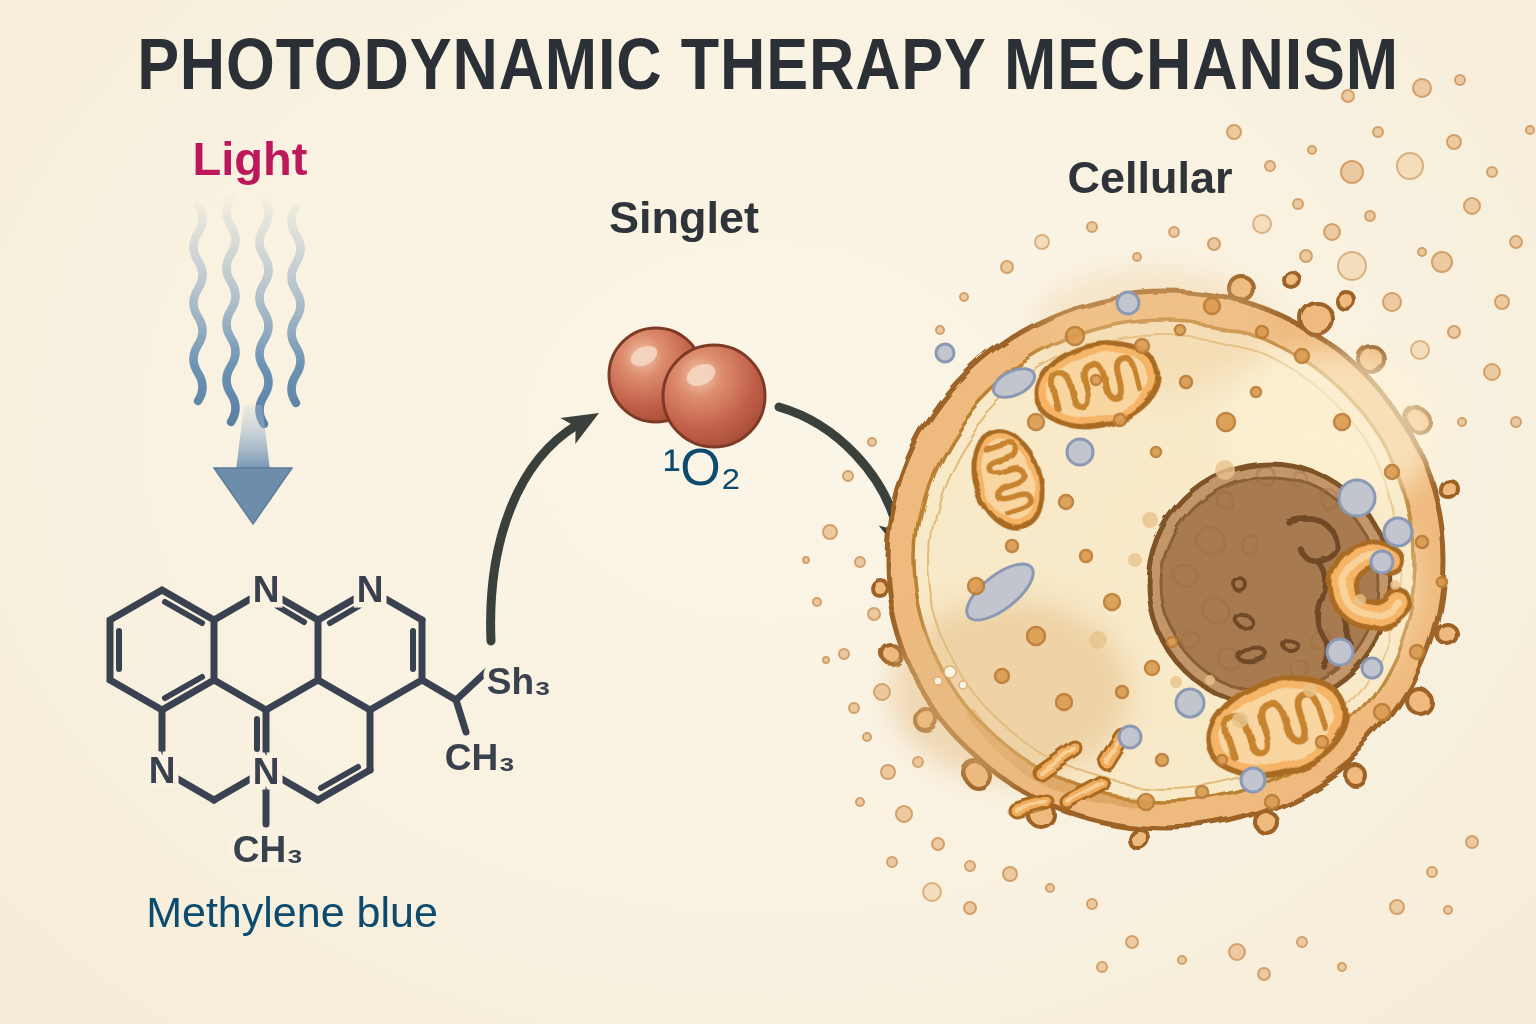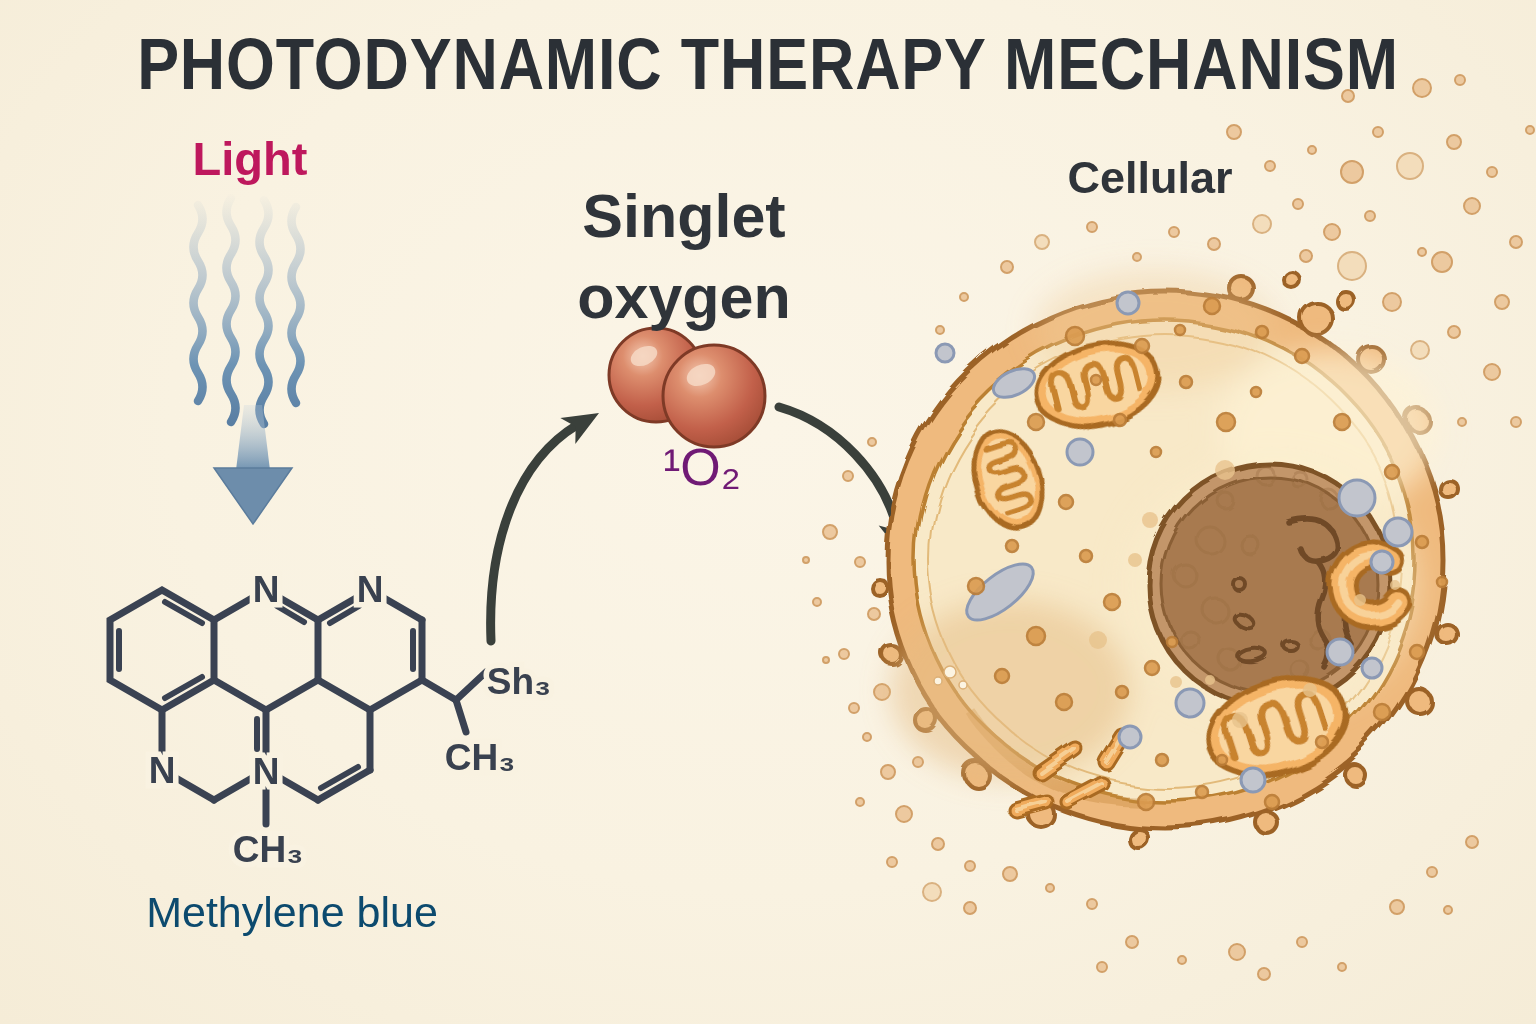--- a/index.html
+++ b/index.html
@@ -12,23 +12,23 @@
   .stage{position:absolute;inset:0;width:1536px;height:1024px;}
   svg.art{position:absolute;left:0;top:0;z-index:1;}
   .lbl{position:absolute;z-index:2;color:#2f343a;text-align:center;line-height:1.15;}
   .title{
     left:50%;top:22px;transform:translateX(-50%) scaleX(.86);
     transform-origin:50% 0;
     font-size:73px;font-weight:700;letter-spacing:1px;color:#2b3036;
     white-space:nowrap;
   }
   .light{left:150px;top:132px;width:200px;font-size:47px;font-weight:600;color:#be185d;}
-  .singlet{left:554px;top:176px;width:260px;font-size:61px;font-weight:600;line-height:1.32;}
+  .singlet{left:554px;top:188px;width:260px;font-size:45px;font-weight:600;line-height:1.32;}
   .cellular{left:970px;top:148px;width:360px;font-size:45px;font-weight:600;line-height:1.32;}
-  .formula{left:612px;top:438px;width:180px;font-size:52px;font-weight:500;color:#701a75;}
+  .formula{left:612px;top:438px;width:180px;font-size:52px;font-weight:500;color:#0c4a6e;}
   .molname{left:102px;top:888px;width:380px;font-size:43px;font-weight:500;color:#0c4a6e;}
   .atom{font-weight:600;font-size:37px;fill:#39414f;paint-order:stroke;stroke:#f9f2e1;stroke-width:11px;
         font-family:"Liberation Sans","DejaVu Sans",sans-serif;}
   .bond{stroke:#3a4252;stroke-width:7;stroke-linecap:round;fill:none;}
   .dbond{stroke:#3a4252;stroke-width:6;stroke-linecap:round;fill:none;}
 </style>
 </head>
 <body>
 
 <div class="stage">
@@ -405,21 +405,20 @@
     </g>
   </g>
 </svg>
 
 <div class="lbl title">PHOTODYNAMIC THERAPY MECHANISM</div>
 
 <div class="lbl light">Light</div>
 
 <div class="lbl singlet">
   <div>Singlet</div>
-  <div>oxygen</div>
 </div>
 
 <div class="lbl formula">¹O₂</div>
 
 <div class="lbl cellular">
   <div>Cellular</div>
 </div>
 
 <div class="lbl molname">Methylene blue</div>
 

